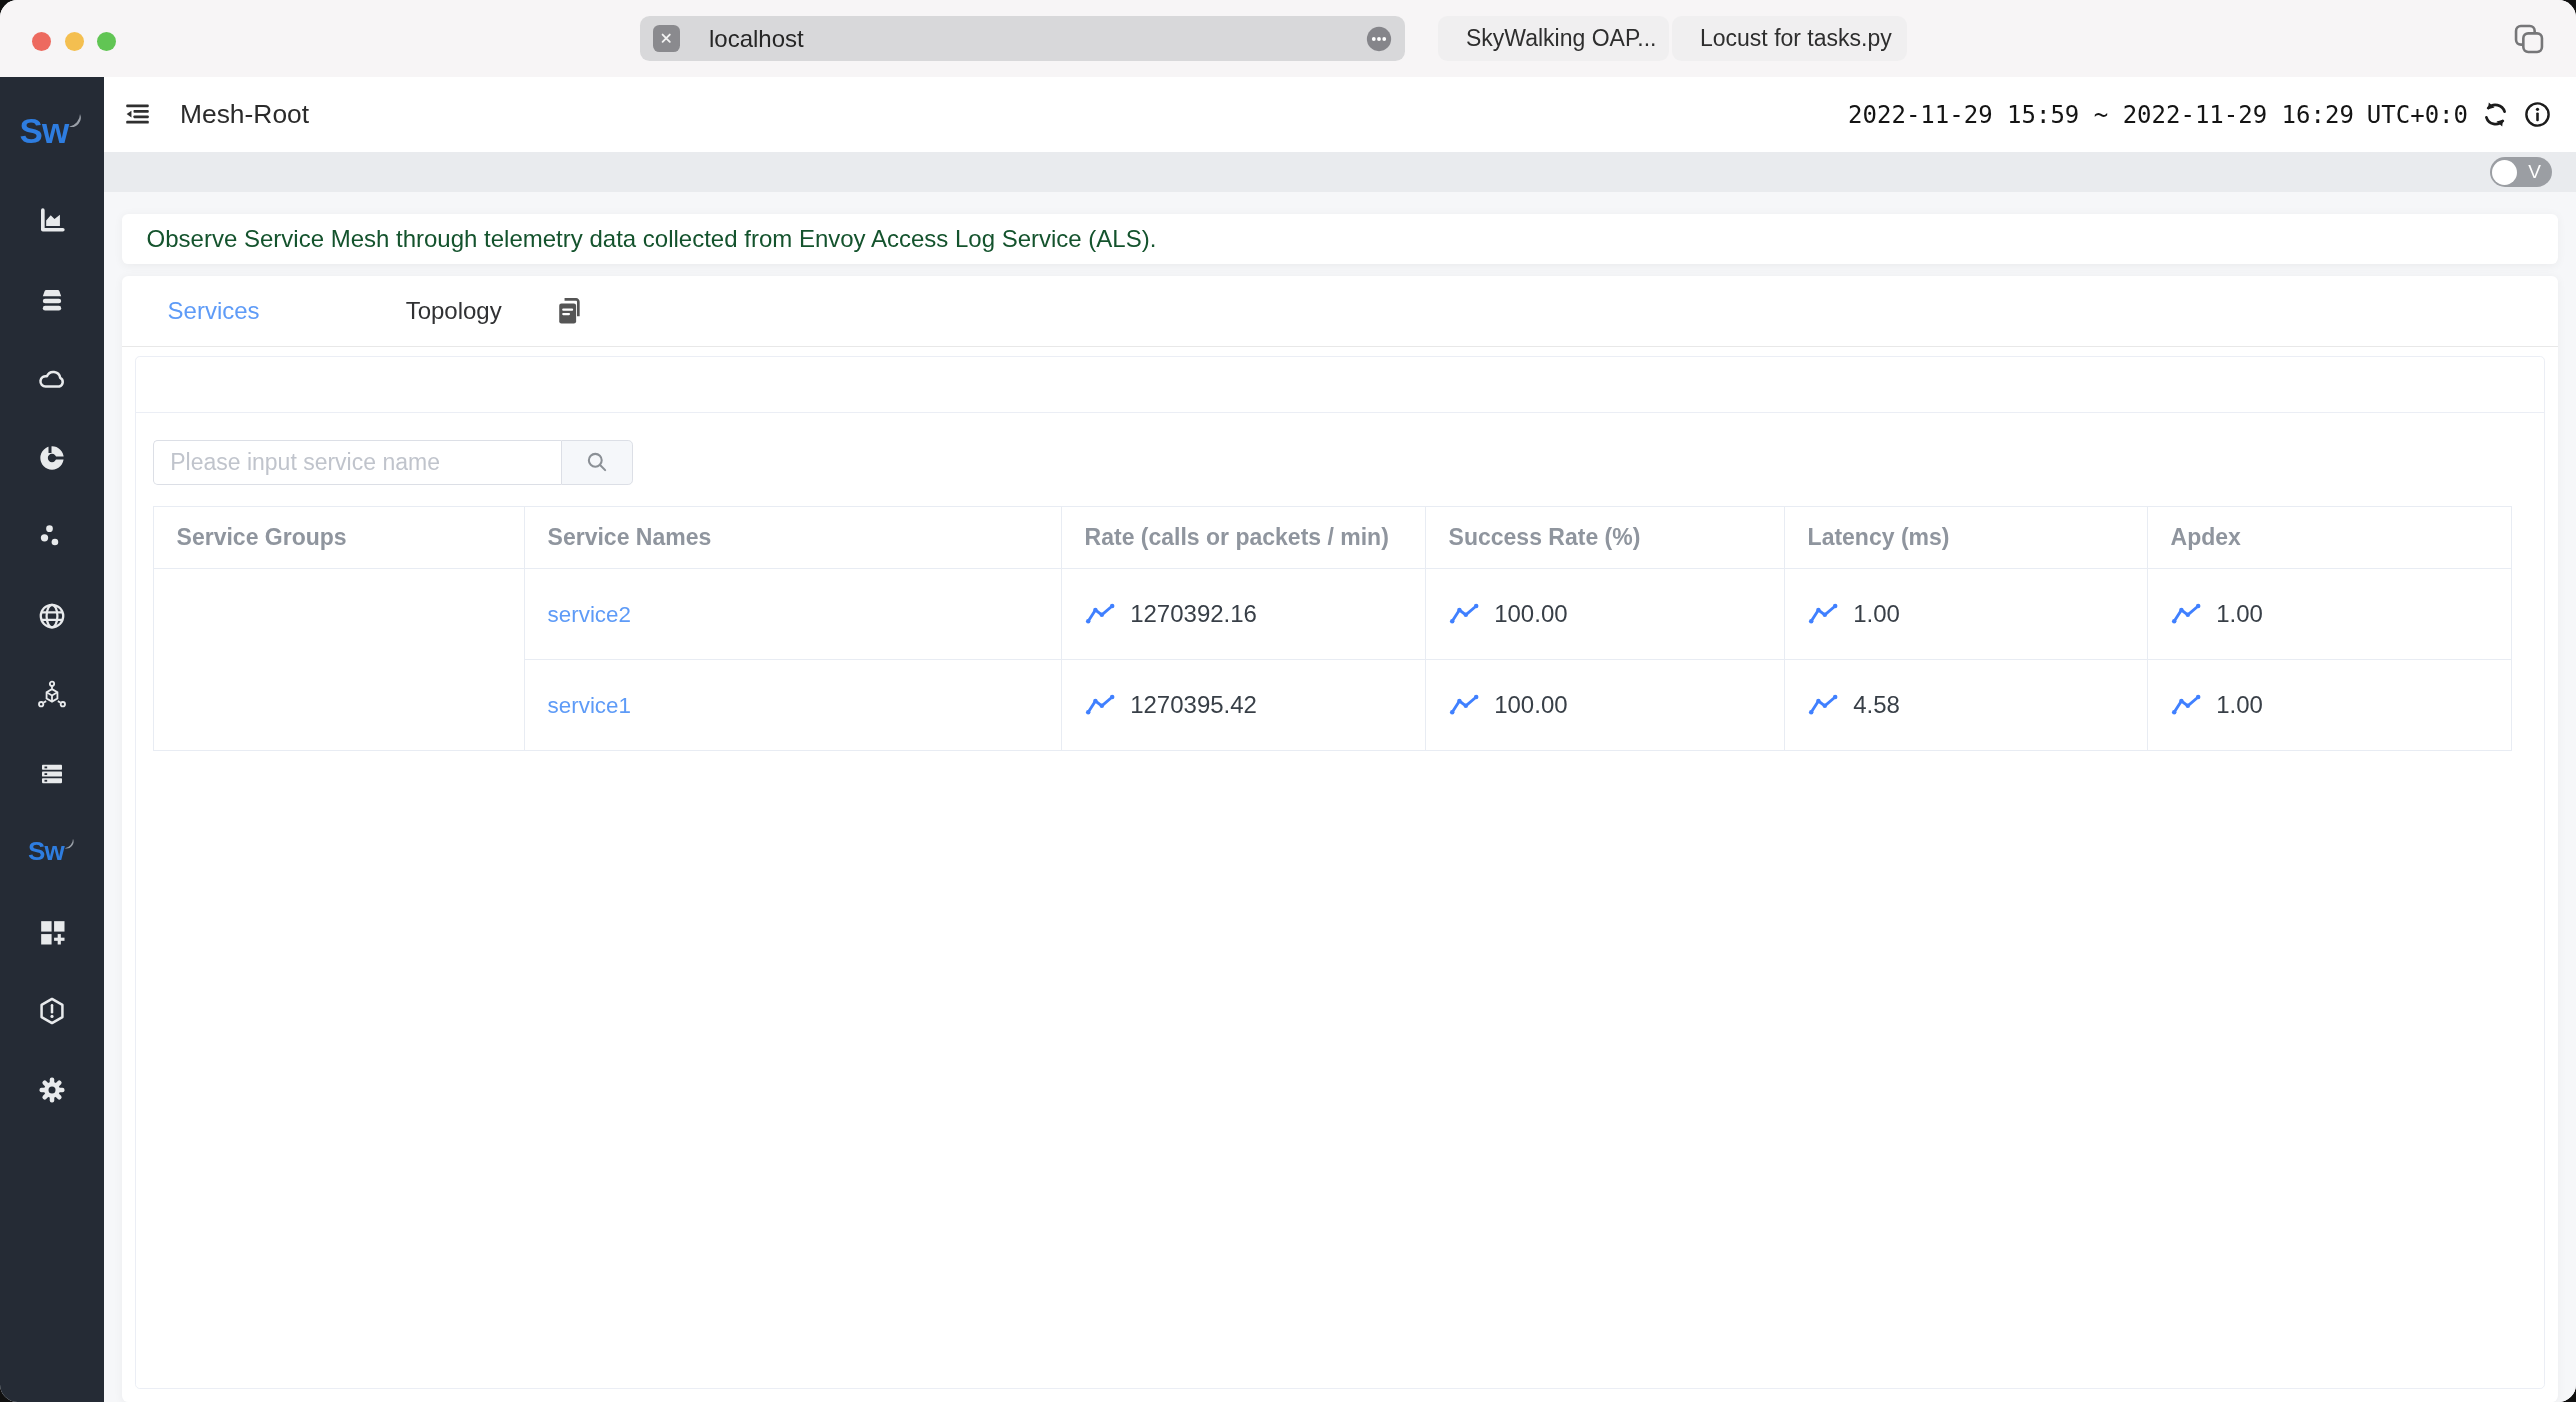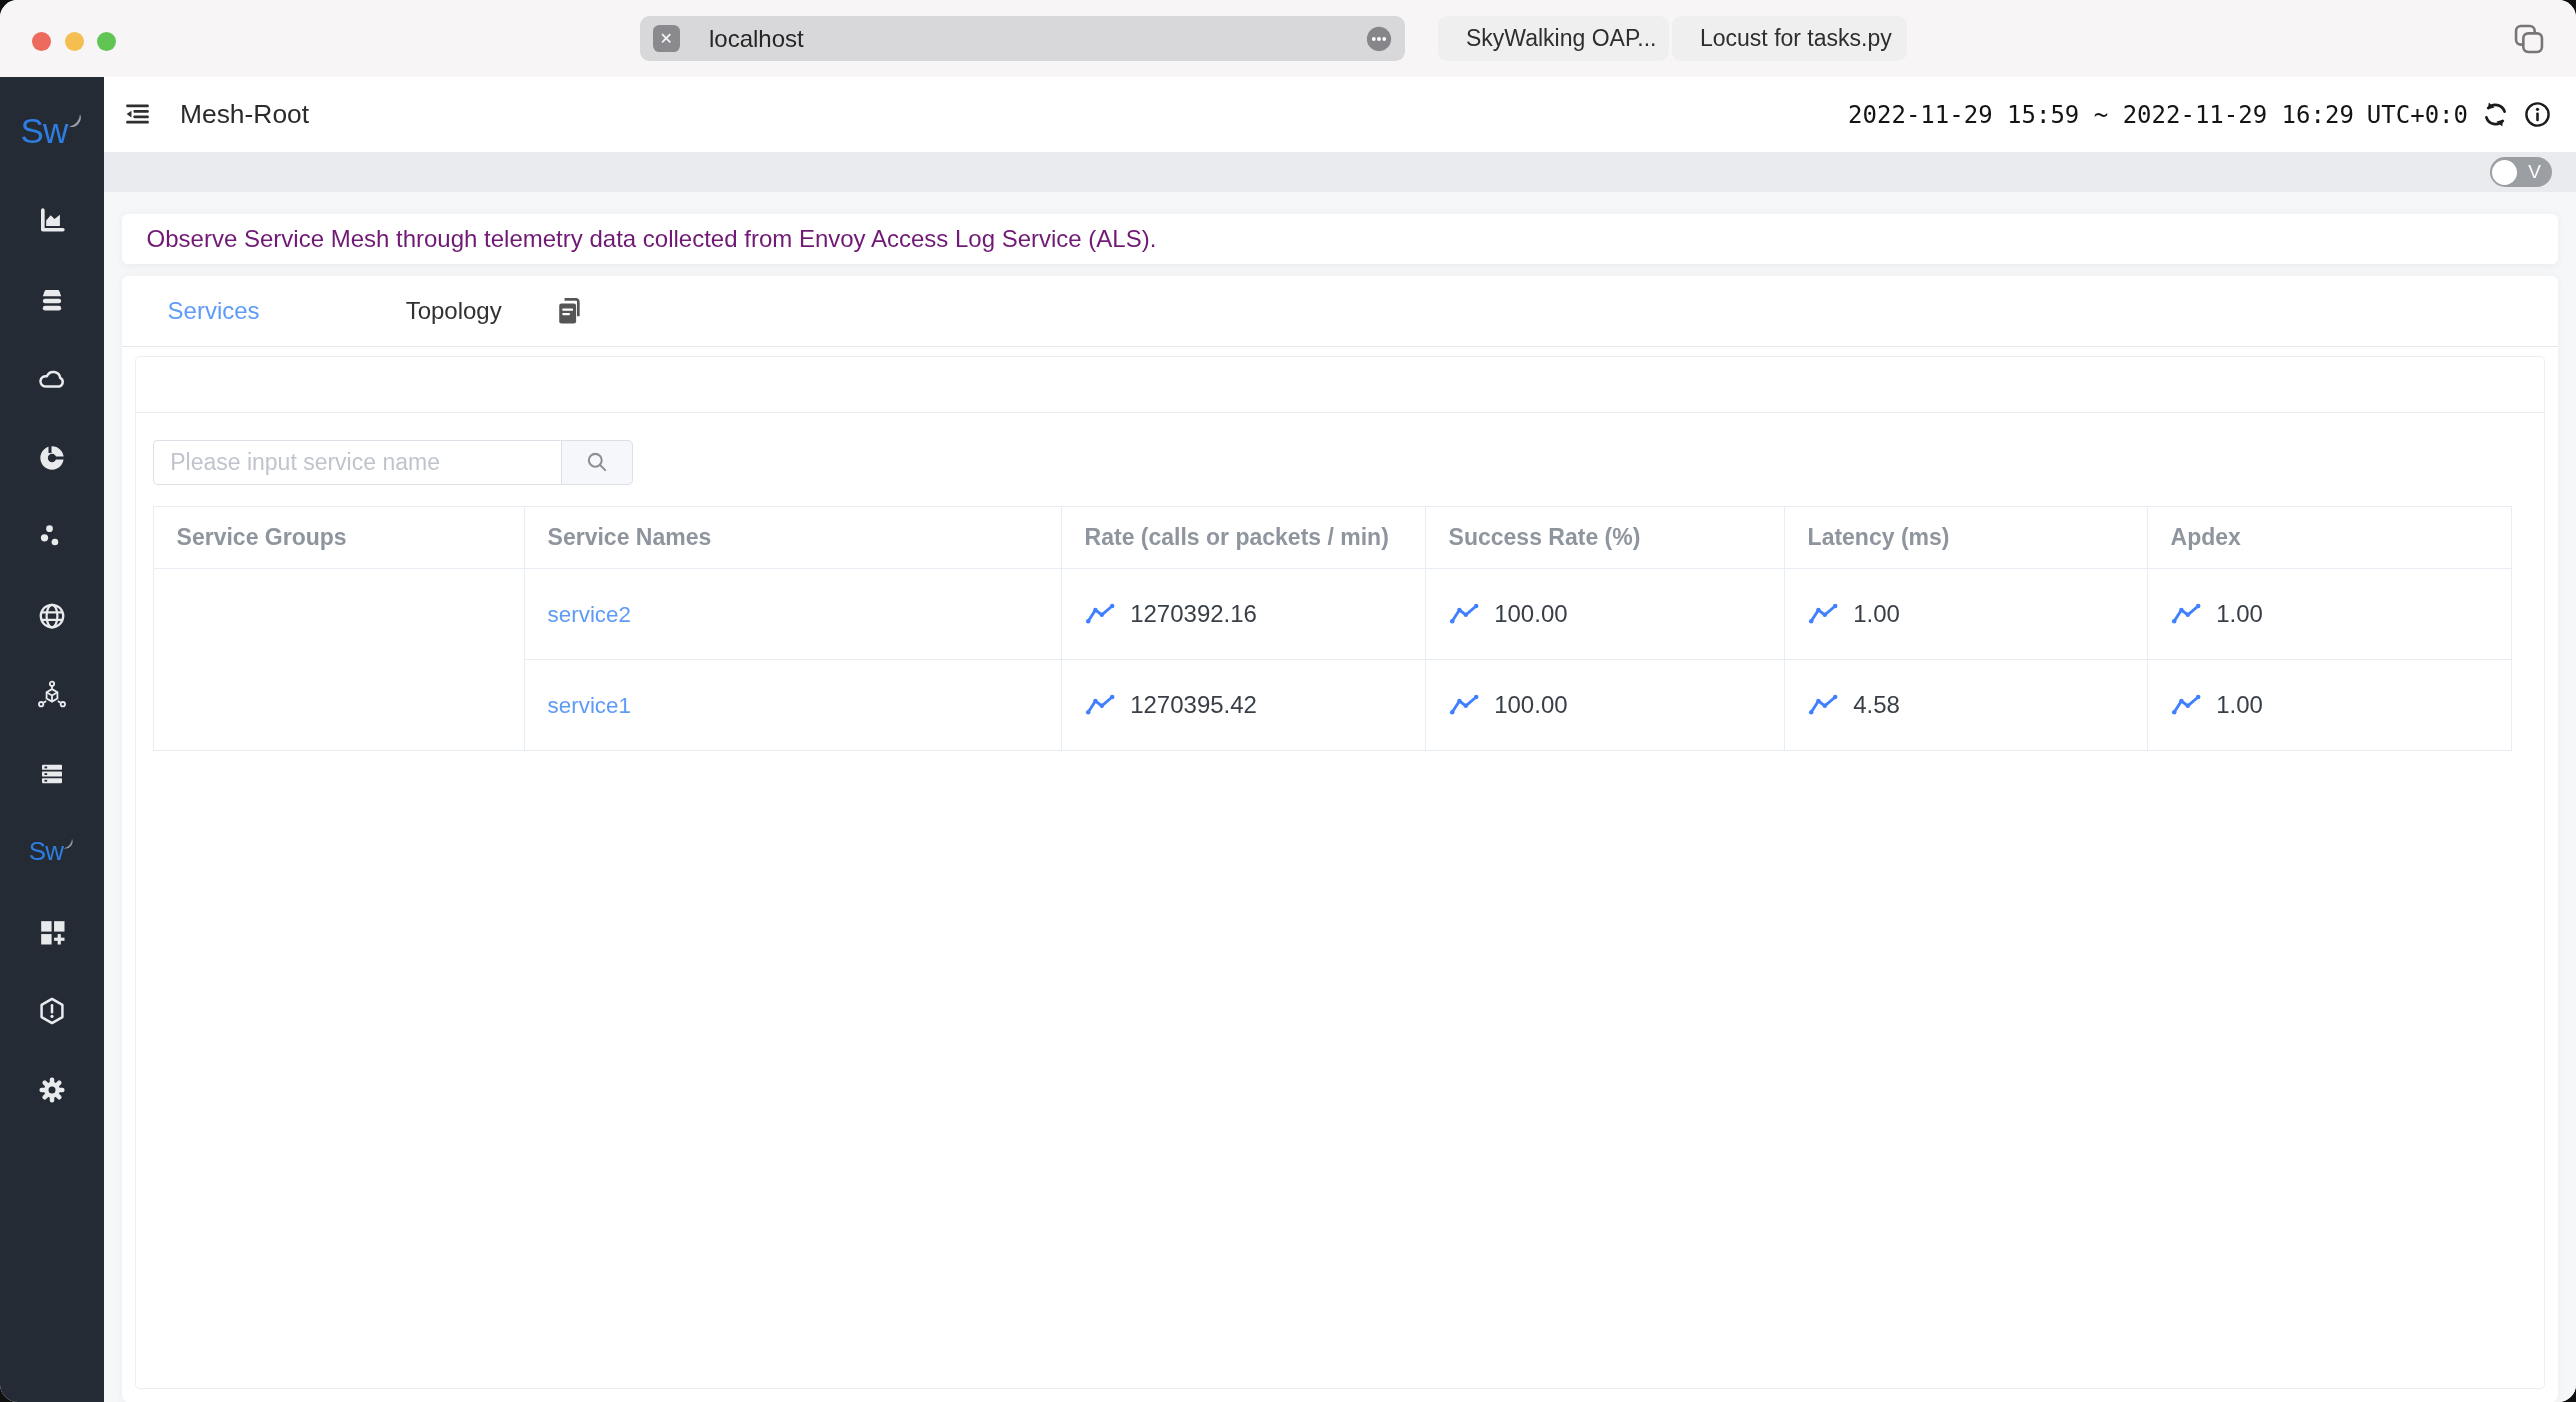--- a/index.html
+++ b/index.html
@@ -17,21 +17,21 @@
   .btab{position:absolute;top:16px;height:45px;background:#f0eff0;border-radius:9.6px;display:flex;align-items:center;padding:0 17.6px;box-sizing:border-box;gap:10.4px;}
   .btab1{left:1438px;width:231px;}
   .btab2{left:1672px;width:235px;}
   .btab .tlabel{font-size:23px;color:#2e2e2e;white-space:nowrap;}
   .tabsicon{position:absolute;right:30px;top:22.4px;width:34px;height:34px;}
 
   
   .app{flex:1;display:flex;min-height:0;}
   .sidebar{width:104px;flex:0 0 104px;background:#252b35;display:flex;flex-direction:column;align-items:center;}
   .swlogo{margin-top:34px;height:45px;display:flex;align-items:flex-start;position:relative;}
-  .swlogo .swtext{color:#2e7de0;font-size:35px;font-weight:normal;line-height:40px;letter-spacing:-0.8px;}
+  .swlogo .swtext{color:#2e7de0;font-size:35px;font-weight:bold;line-height:40px;letter-spacing:-0.8px;}
   .swlogo svg.cres{width:16px;height:16px;margin-top:1.6px;}
   .side-item{height:29px;margin-top:50px;display:flex;align-items:center;justify-content:center;cursor:pointer;}
   .side-item svg{width:30px;height:30px;}
   .side-item.swmini .swtext{font-size:26px;line-height:27px;}
   .side-item.swmini svg.cres{width:12px;height:12px;margin-top:0;}
 
   .content{flex:1;display:flex;flex-direction:column;min-width:0;}
 
   
   .appheader{height:75px;flex:0 0 75px;background:#ffffff;display:flex;align-items:center;padding:0 24px 0 19px;box-sizing:border-box;}
@@ -44,21 +44,21 @@
   
   .strip{height:40px;flex:0 0 40px;background:#e9ebee;display:flex;align-items:center;justify-content:flex-end;padding-right:24px;}
   .vtoggle{width:62px;height:30px;border-radius:15px;background:#9b9ea3;display:flex;align-items:center;position:relative;cursor:pointer;}
   .vknob{width:25px;height:25px;border-radius:50%;background:#ffffff;margin-left:2.4px;}
   .vlabel{position:absolute;right:11.2px;color:#ffffff;font-size:19px;}
 
   
   .page{flex:1;background:#f6f7f9;padding:22.4px 17.6px 0 17.6px;display:flex;flex-direction:column;min-height:0;box-sizing:border-box;}
   .card{background:#ffffff;border-radius:6.4px;box-shadow:0 1.6px 9.6px rgba(0,0,0,0.05);}
   .notice{height:50px;flex:0 0 50px;margin-bottom:12px;display:flex;align-items:center;padding-left:25px;}
-  .notice span{font-size:24px;color:#701a75;}
+  .notice span{font-size:24px;color:#14532d;}
   .maincard{flex:1;display:flex;flex-direction:column;min-height:0;}
   .tabsrow{height:70px;flex:0 0 70px;border-bottom:0.8px solid #e8e8e8;display:flex;align-items:center;padding-left:46px;gap:0;text-align:center;}
   .tab{font-size:24px;color:#303133;cursor:pointer;}
   .tab.active{color:#5e9bf7;}
   .tab-services{margin-right:102px;}
   .tab-topology{margin-right:51px;margin-left:44px;}
   .docicon{width:32px;height:32px;cursor:pointer;}
 
   .panel{margin:8.8px 13px 13px 13px;border:0.8px solid #ebeef5;border-radius:4.8px;flex:1;display:flex;flex-direction:column;min-height:0;}
   .panelhead{height:55px;flex:0 0 55px;border-bottom:0.8px solid #ebeef5;}

